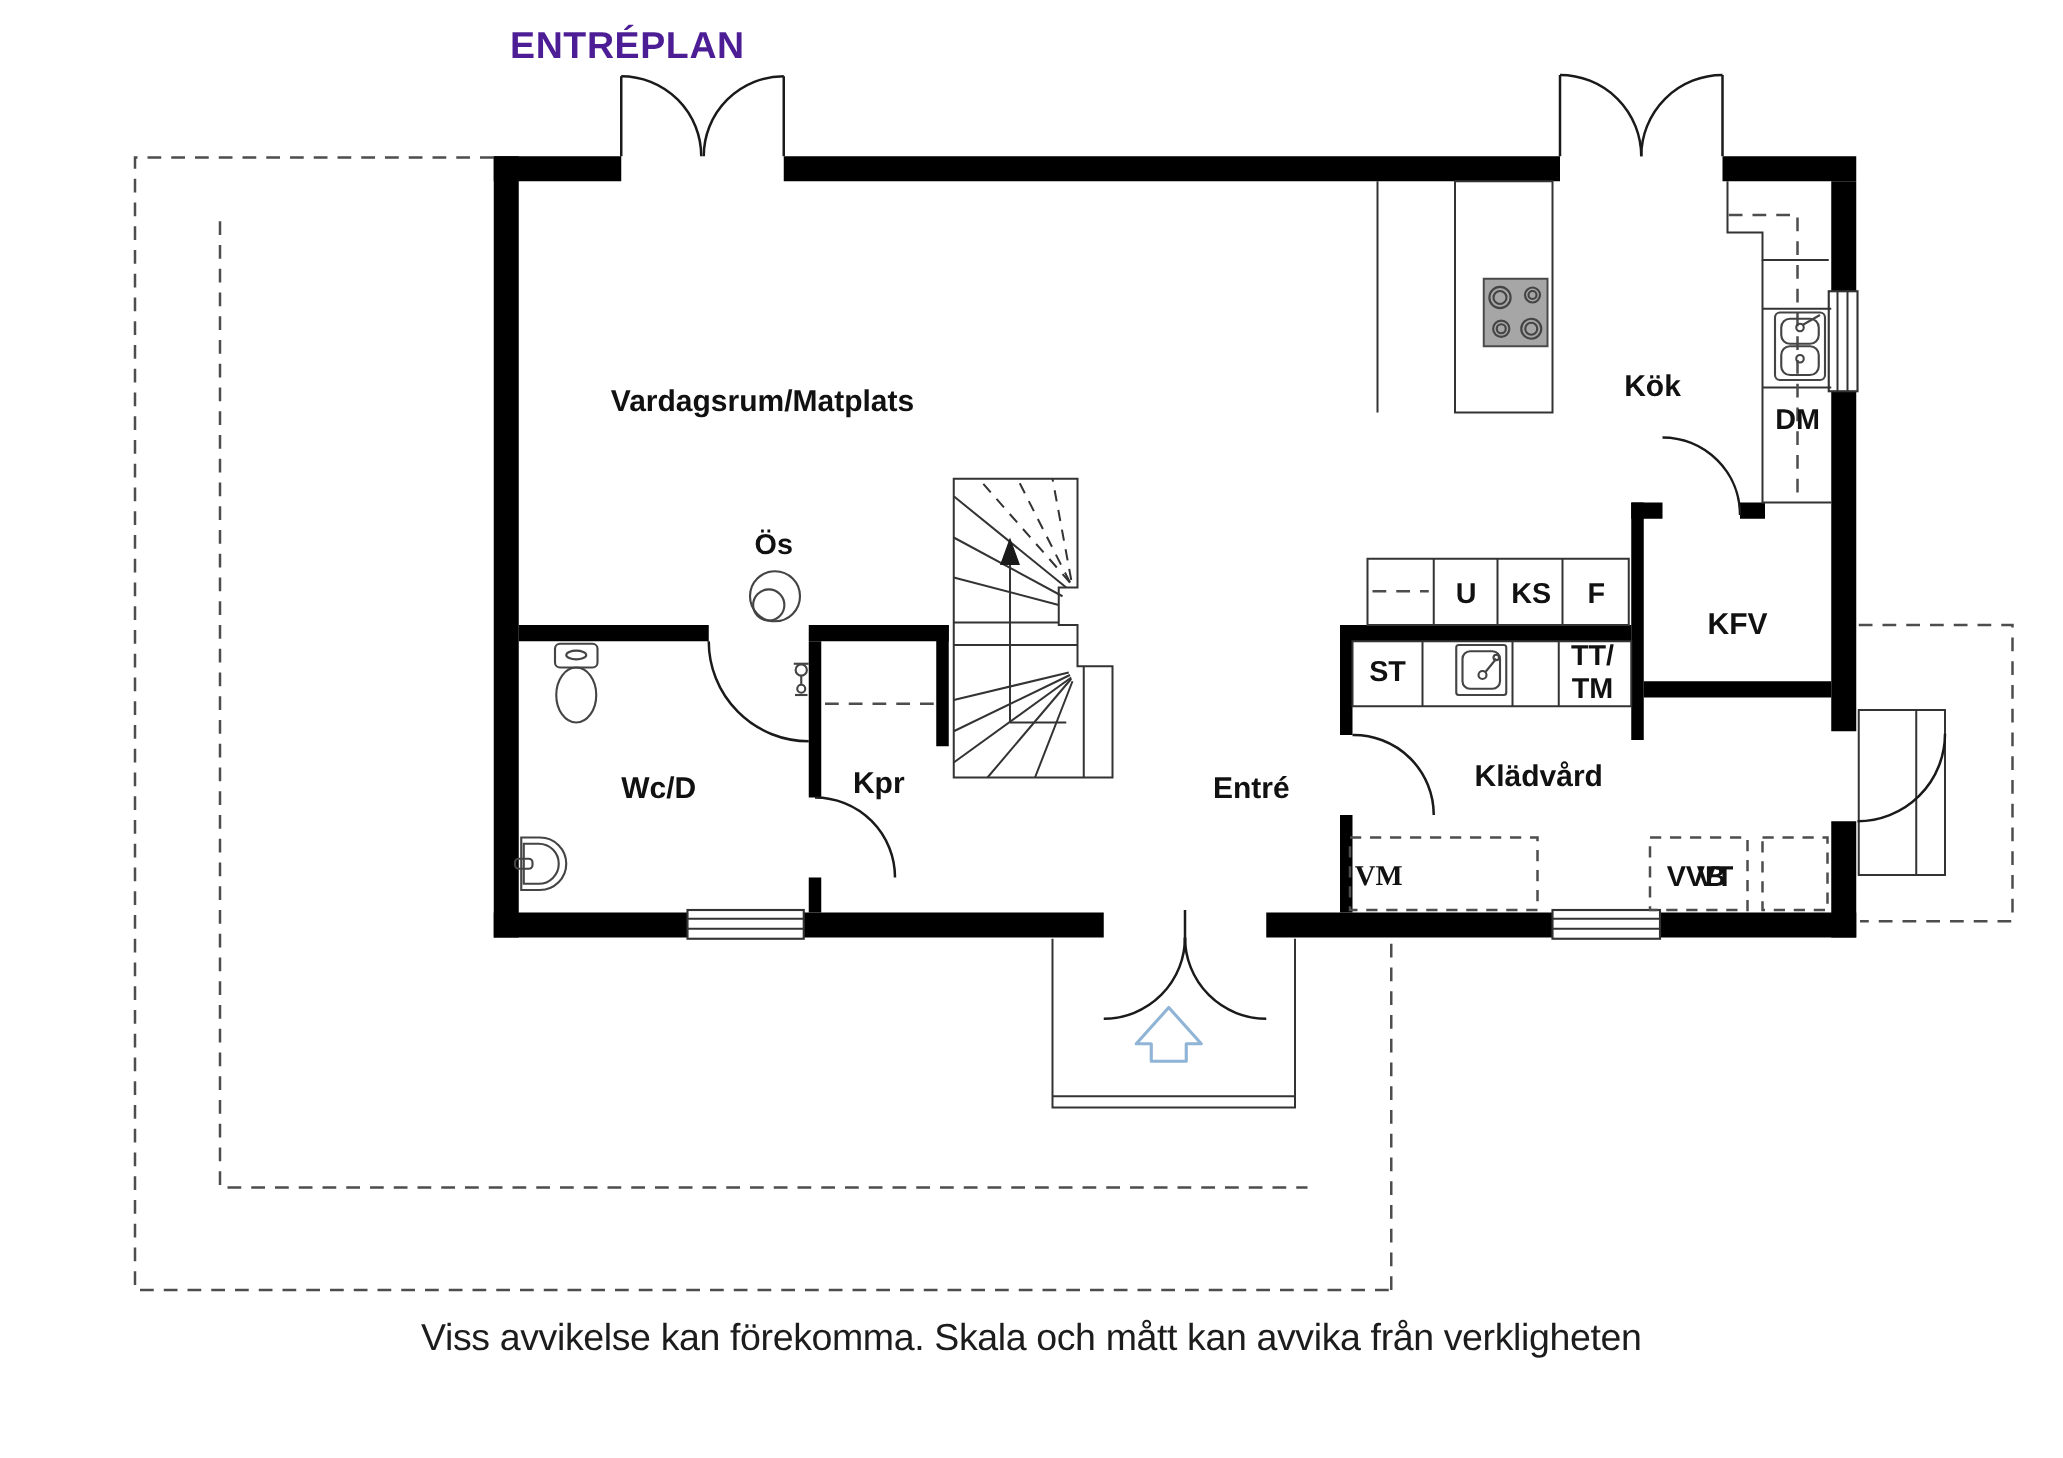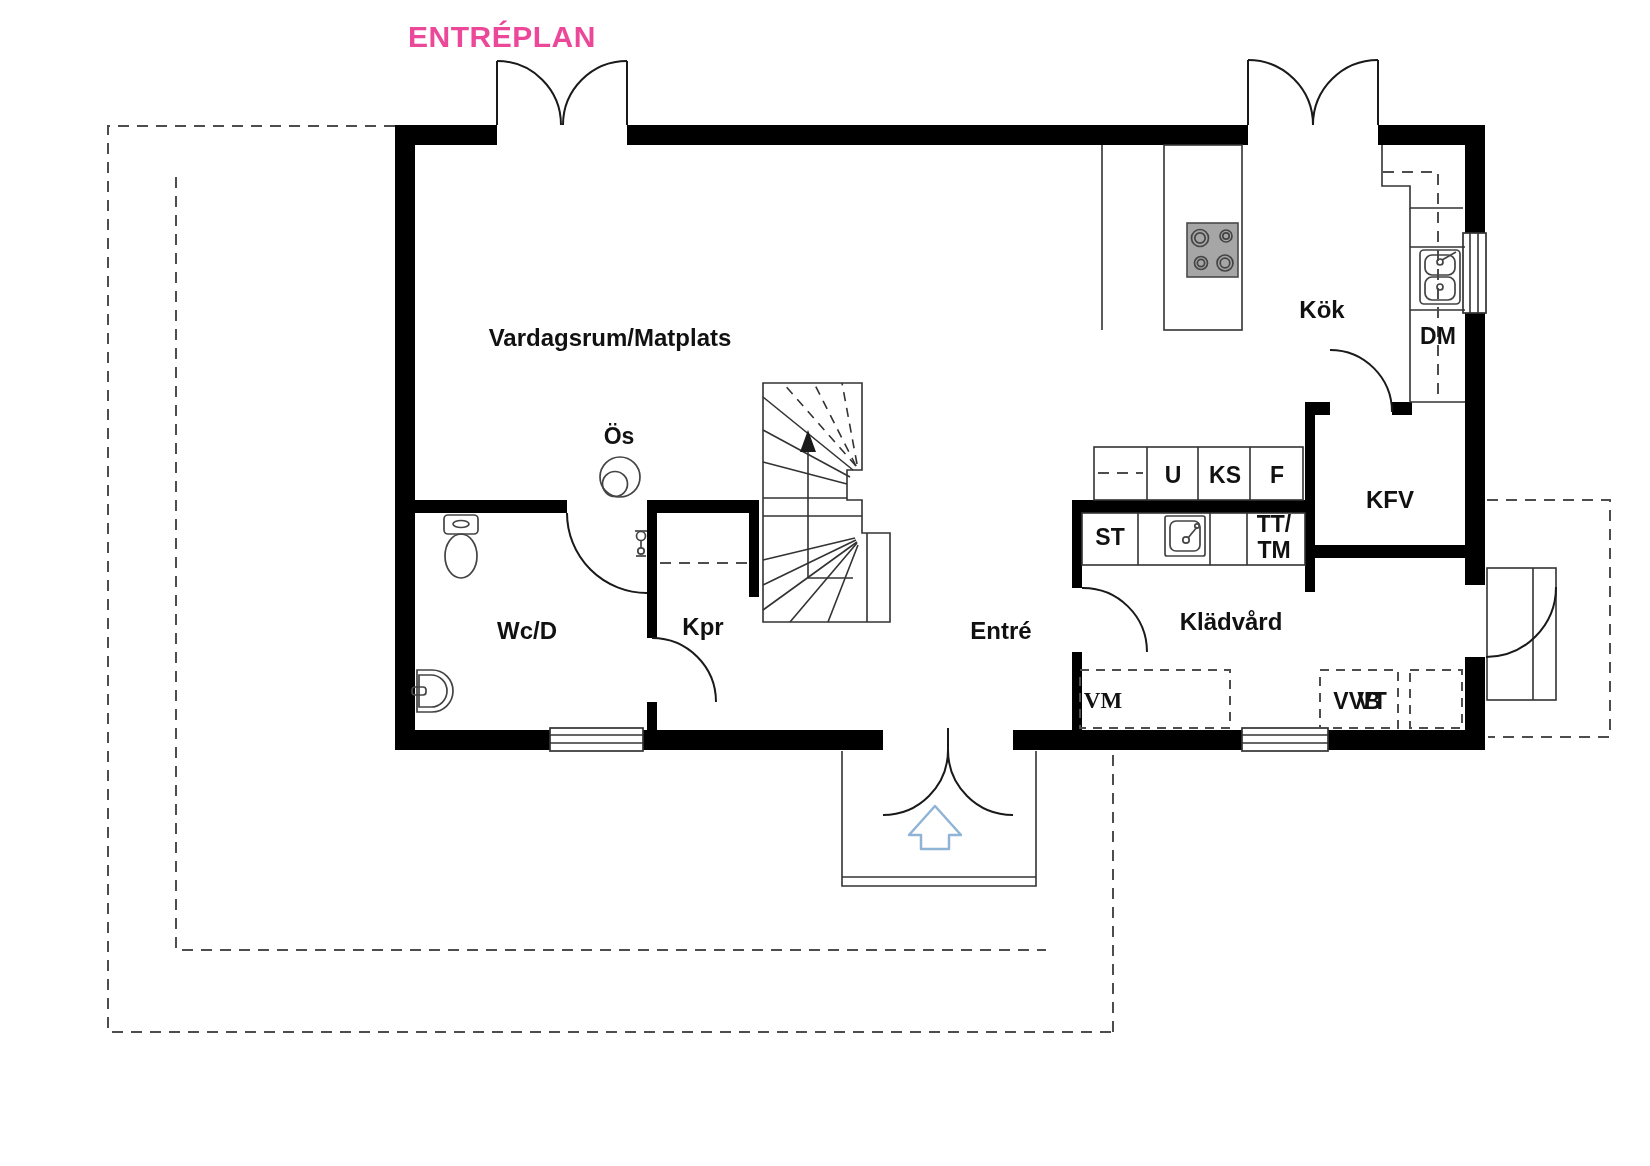--- a/index.html
+++ b/index.html
@@ -13,21 +13,21 @@
   }
   .plan svg{position:absolute;left:0;top:0;}
   .lbl{
     position:absolute;transform:translate(-50%,-50%);
     font-weight:700;color:#111;white-space:nowrap;font-size:24px;letter-spacing:0;
   }
   .lbl.small{font-size:23px;text-align:center;}
   .lbl.two-line{text-align:center;line-height:26px;}
   .title{
     position:absolute;left:408px;top:20px;font-size:30px;font-weight:700;
-    color:#ec4899;letter-spacing:.5px;white-space:nowrap;
+    color:#4c1d95;letter-spacing:.5px;white-space:nowrap;
   }
   .caption{
     position:absolute;left:0;top:1054px;width:100%;text-align:center;
     font-size:30px;font-weight:400;color:#1c1c1c;letter-spacing:-0.3px;
   }
   
   .w{fill:var(--wall);stroke:none;}
   .ln{fill:none;stroke:var(--line);stroke-width:2;}
   .ln15{fill:none;stroke:var(--thin);stroke-width:1.6;}
   .dsh{fill:none;stroke:var(--dashed);stroke-width:2;stroke-dasharray:11 8;}
@@ -265,21 +265,21 @@
       <circle class="fx" cx="615" cy="484" r="12.5"></circle>
     </g>
 
     <g>
       <path class="acc" d="M935,806 L909,835 L921,835 L921,849 L949,849 L949,835 L961,835 Z"></path>
     </g>
   </svg>
 
   <div class="title">ENTRÉPLAN</div>
 
-  <div class="lbl" style="left:610px;top:322px;margin-top:16px;">Vardagsrum/Matplats</div>
+  <div class="lbl" style="left:610px;top:322px;">Vardagsrum/Matplats</div>
   <div class="lbl" style="left:1322px;top:310px;">Kök</div>
   <div class="lbl" style="left:527px;top:631px;">Wc/D</div>
   <div class="lbl" style="left:703px;top:627px;">Kpr</div>
   <div class="lbl" style="left:965px;top:631px;margin-left:36px;">Entré</div>
   <div class="lbl" style="left:1231px;top:622px;">Klädvård</div>
   <div class="lbl" style="left:1390px;top:500px;">KFV</div>
 
   <div class="lbl small" style="left:619px;top:436px;">Ös</div>
   <div class="lbl small" style="left:1438px;top:336px;">DM</div>
   <div class="lbl small" style="left:1173px;top:475px;">U</div>
@@ -289,13 +289,14 @@
 
   <div class="lbl small two-line" style="left:1274px;top:537px;">
     <div>TT/</div>
     <div>TM</div>
   </div>
 
   <div class="lbl small" style="left:1103px;top:701px;font-family:Liberation Serif, serif;">VM</div>
   <div class="lbl small" style="left:1357px;top:701px;">VVB</div>
   <div class="lbl small" style="left:1372px;top:701px;">VT</div>
 
+  <div class="caption">Viss avvikelse kan förekomma. Skala och mått kan avvika från verkligheten</div>
 </div>
 
 </body></html>

